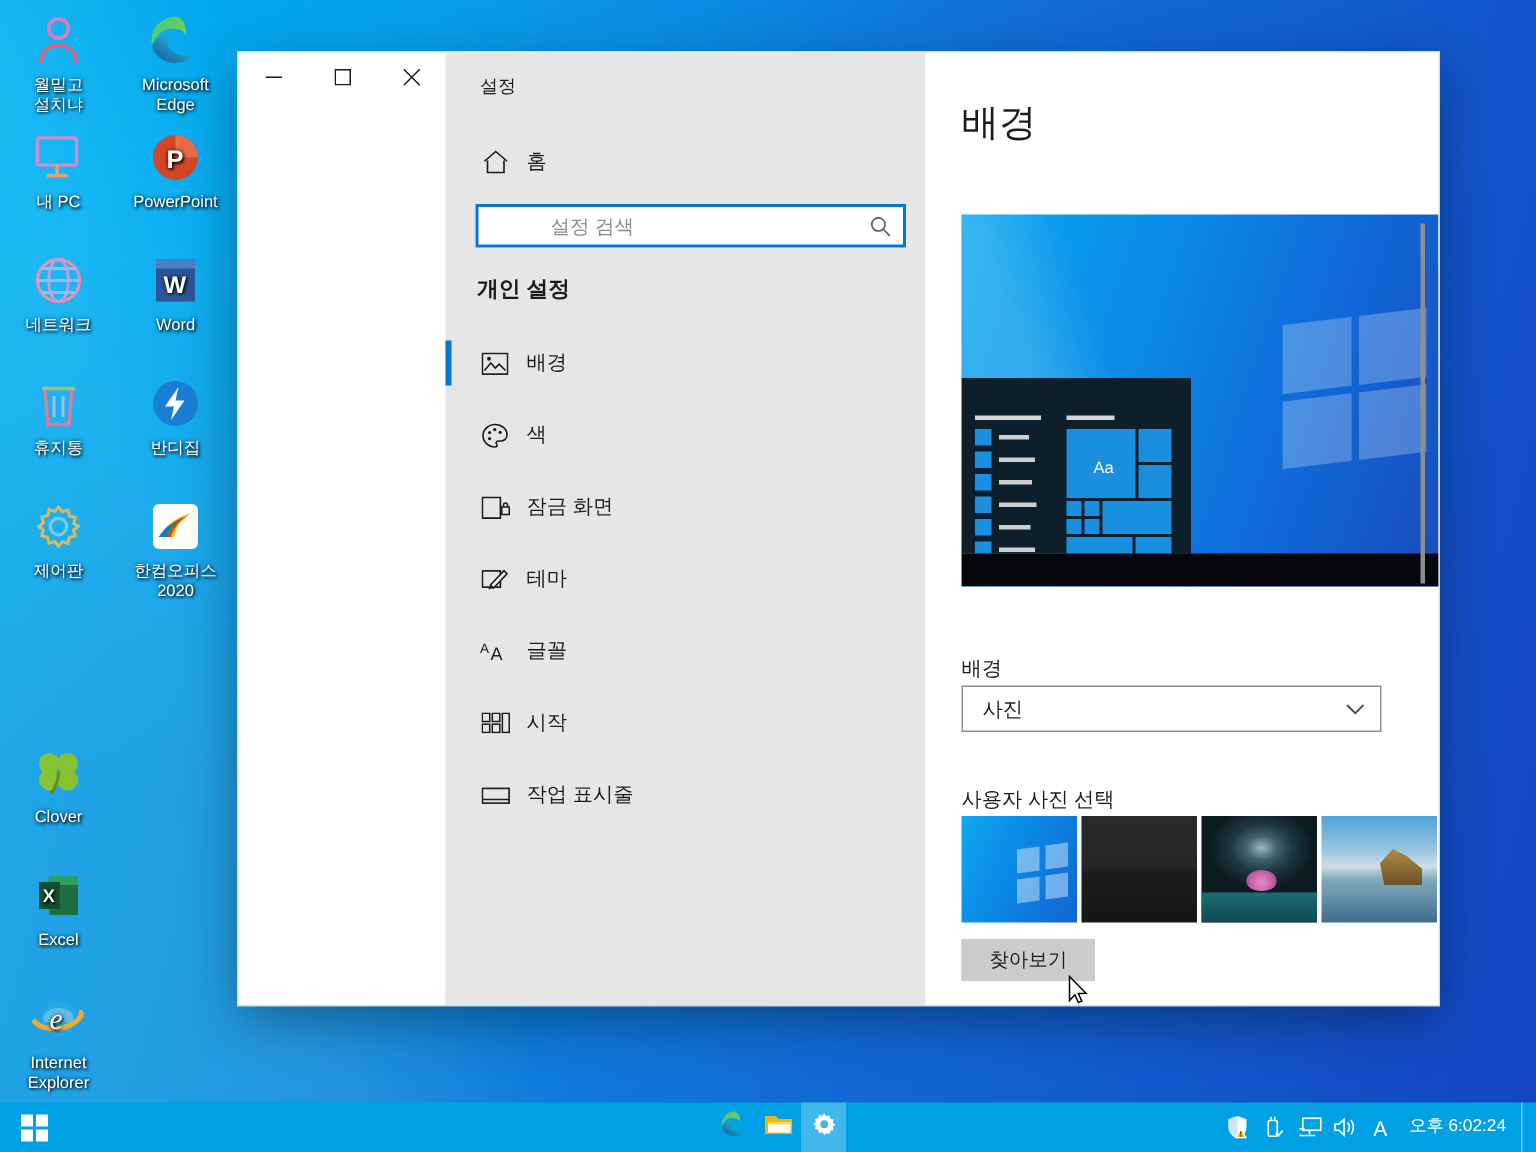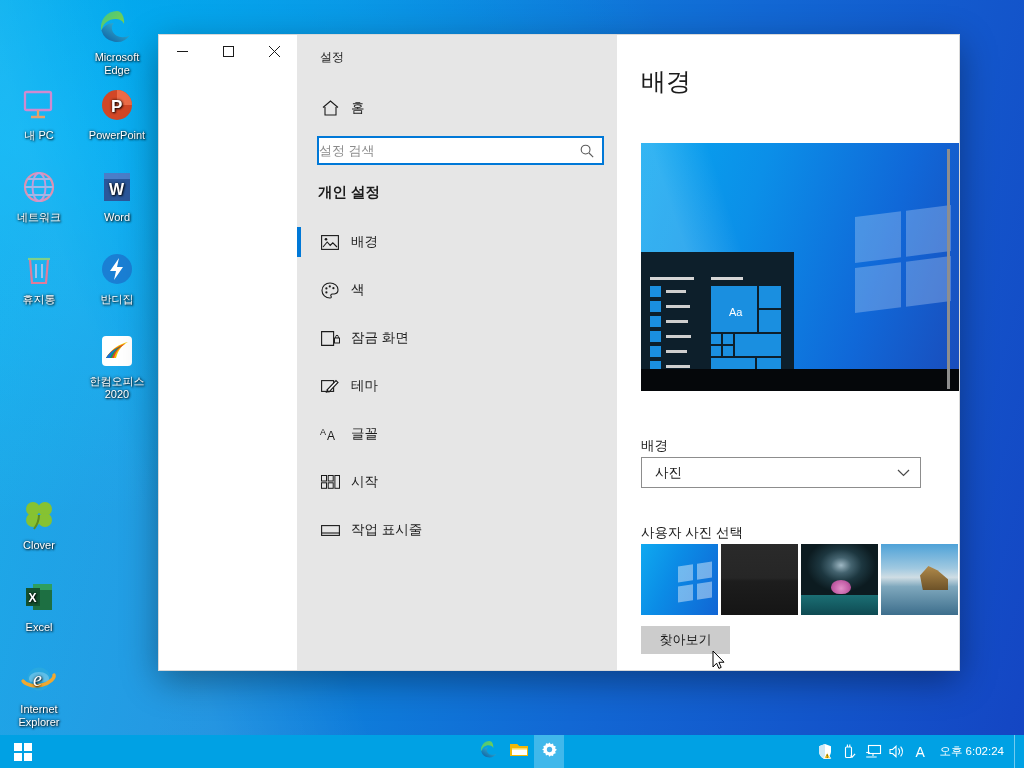--- a/index.html
+++ b/index.html
@@ -97,20 +97,21 @@
     display: flex; align-items: center;
     position: relative;
   }
   #search-input {
     border: 0; outline: 0; flex: 1;
     height: 100%;
     font-size: 13px; color: #1d4ed8;
     padding-left: 0;
     background: transparent;
     font-family: inherit;
+    margin-left: 48px;
   }
   #search-input::placeholder { color: #8b8b8b; }
   #search-icon-box { width: 30px; display:flex; align-items:center; justify-content:center; color:#5a5a5a; }
 
   #section-title {
     font-size: 14.5px; font-weight: bold; color: #1b1b1b;
     padding: 18px 0 0 21px;
   }
   #nav-list { margin-top: 16px; }
   .nav-item {
@@ -261,20 +262,30 @@
   #clock { color:#fff; font-size:11.5px; padding: 0 10px 0 6px; line-height: 33px; white-space:nowrap; }
   #show-desktop { width: 6px; height: 33px; border-left: 1px solid rgba(255,255,255,.45); }
 </style>
 </head>
 <body>
 
 <div id="desktop">
 
   <div id="icon-grid">
 
+    <div class="desk-icon" style="left:0px;  top:6px;">
+      <span class="glyph">
+        <svg width="38" height="38" viewBox="0 0 38 38">
+            <circle cx="19" cy="11" r="6.5" fill="none" stroke="#e07bbd" stroke-width="2.4"></circle>
+            <path d="M7 34c0-7.5 5.4-12 12-12s12 4.5 12 12" fill="none" stroke="#e0607f" stroke-width="2.4"></path>
+          </svg>
+      </span>
+      <span class="label" style="white-space:pre-line">월밑고
+설치냐</span>
+    </div>
 
     <div class="desk-icon" style="left:78px; top:6px;">
       <span class="glyph">
         <svg width="36" height="36" viewBox="0 0 36 36">
           <defs>
               <linearGradient id="eg1" x1="0" y1="1" x2="1" y2="0">
                 <stop offset="0" stop-color="#0c5a9e"></stop>
                 <stop offset="1" stop-color="#3ec6e0"></stop>
               </linearGradient>
           <linearGradient id="eg2" x1="0" y1="0" x2="1" y2="1">
@@ -349,20 +360,29 @@
     <div class="desk-icon" style="left:78px; top:248px;">
       <span class="glyph">
         <svg width="34" height="34" viewBox="0 0 34 34">
             <circle cx="17" cy="17" r="15" fill="#1a7fd4"></circle>
             <path d="M19 6l-9 13h6l-2 9 9-13h-6z" fill="#fff"></path>
           </svg>
       </span>
       <span class="label">반디집</span>
     </div>
 
+    <div class="desk-icon" style="left:0px;  top:330px;">
+      <span class="glyph">
+        <svg width="36" height="36" viewBox="0 0 36 36">
+            <path d="M18 5l2.4 3.2 3.9-1.1 1 3.9 3.9 1-1.1 3.9L31.2 18l-3.2 2.4 1.1 3.9-3.9 1-1 3.9-3.9-1.1L18 31.2l-2.4-3.2-3.9 1.1-1-3.9-3.9-1 1.1-3.9L4.8 18l3.2-2.4-1.1-3.9 3.9-1 1-3.9 3.9 1.1z" fill="none" stroke="#e8b45a" stroke-width="2"></path>
+            <circle cx="18" cy="18" r="5.5" fill="none" stroke="#7ec8e0" stroke-width="2.2"></circle>
+          </svg>
+      </span>
+      <span class="label">제어판</span>
+    </div>
 
     <div class="desk-icon" style="left:78px; top:330px;">
       <span class="glyph">
         <svg width="34" height="34" viewBox="0 0 34 34">
             <rect x="2" y="2" width="30" height="30" rx="4" fill="#fff"></rect>
             <path d="M6 24c6-10 14-14 22-16-6 3-10 8-12 16z" fill="#f2c300"></path>
             <path d="M6 24c5-8 12-12 19-14-5 3-9 7-11 14z" fill="#e8402a"></path>
             <path d="M6 24c4-6 10-10 16-12-4 2-8 6-10 12z" fill="#1a9c4a"></path>
             <path d="M6 24c3-5 7-8 12-10-3 2-6 5-8 10z" fill="#1a6fd4"></path>
           </svg>

